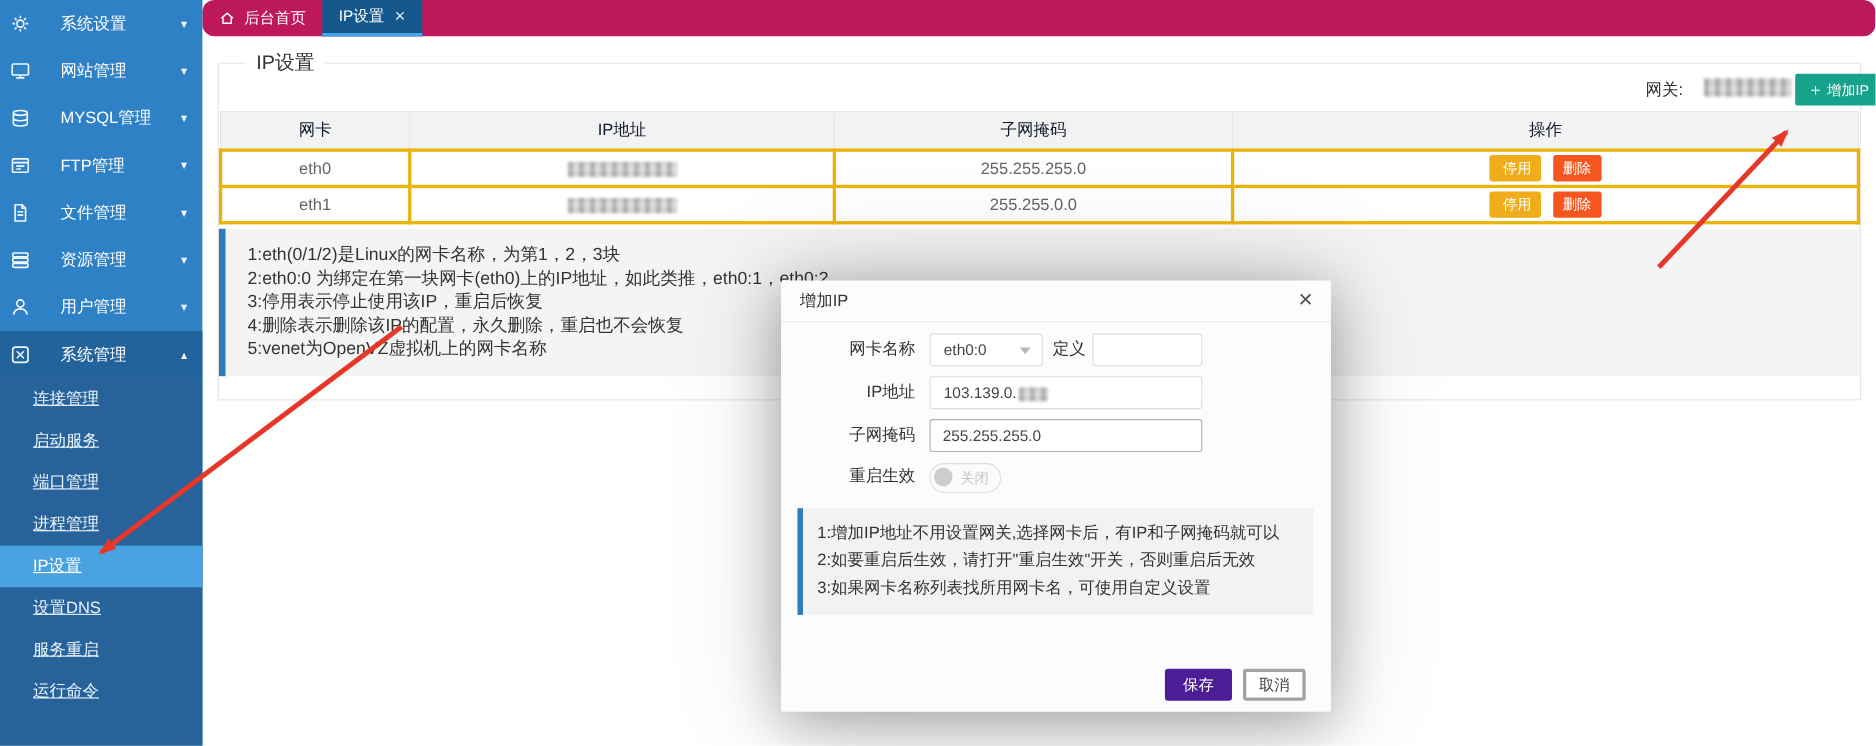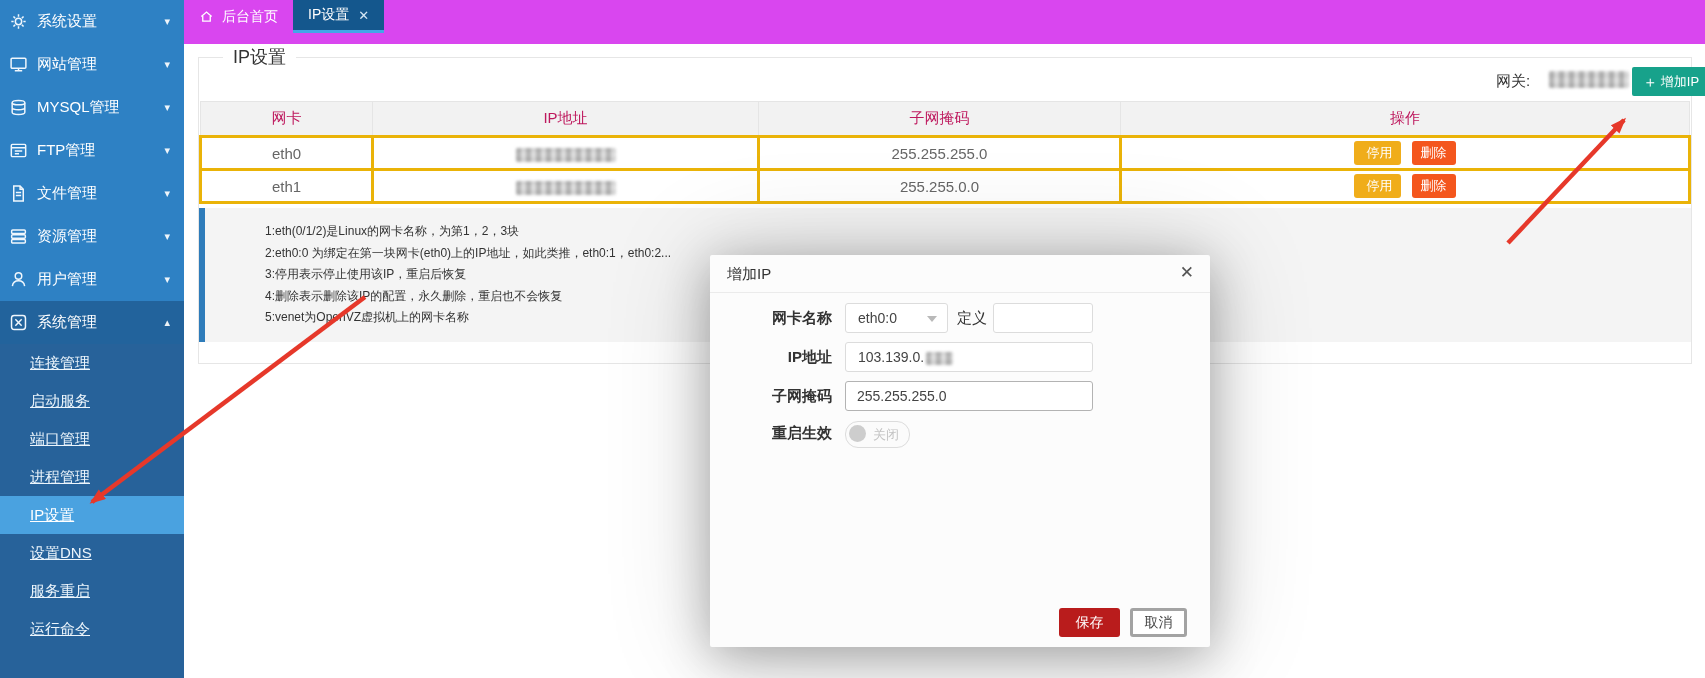--- a/index.html
+++ b/index.html
@@ -5,89 +5,89 @@
   html,body{margin:0;padding:0;}
   body{width:1705px;height:678px;overflow:hidden;position:relative;background:#fff;
        font-family:"Liberation Sans","DejaVu Sans",sans-serif;}
   .app{position:absolute;inset:0;}
 
   
   .sidebar{position:absolute;left:0;top:0;width:184px;height:678px;background:#2e81c4;z-index:5;}
   .side-item{height:43px;display:flex;align-items:center;padding:0 8px 0 9px;cursor:pointer;
              color:#fff;font-size:15px;}
   .side-item .ic{width:19px;height:19px;flex:0 0 19px;display:flex;align-items:center;}
-  .side-item .lbl{margin-left:9px;flex:1;white-space:nowrap;}
+  .side-item .lbl{margin-left:27px;flex:1;white-space:nowrap;}
   .side-item .caret{font-size:11px;color:rgba(255,255,255,.92);margin-right:6px;}
   .side-item.expanded{background:#22639c;}
   .submenu{position:absolute;top:344px;left:0;right:0;bottom:0;background:#27629a;}
   .sub-item{height:38px;line-height:38px;padding-left:30px;font-size:15px;color:#ecf5fc;cursor:pointer;text-decoration:underline;}
   .sub-item.active{background:#4aa2e0;color:#fff;}
 
   
-  .topbar{position:absolute;left:184px;right:0;top:0;height:44px;background:#d946ef;display:flex;z-index:4;}
+  .topbar{position:absolute;left:184px;right:0;top:0;height:33px;background:#be185d;display:flex;z-index:4;border-radius:11px;}
   .tab{display:flex;align-items:center;padding:0 15px;height:33px;box-sizing:border-box;
        color:#fff;font-size:14px;cursor:pointer;white-space:nowrap;}
   .tab .ic{margin-right:8px;display:flex;}
   .tab.active{background:#14578d;border-bottom:3px solid #42a6e8;}
   .tab .close{margin-left:9px;font-size:13px;color:#d6e7f5;}
 
   
   .content{position:absolute;left:184px;top:33px;right:0;bottom:0;background:#fff;}
   .panel{position:absolute;left:14px;top:24px;width:1492px;height:305px;border:1px solid #e6e6e6;}
   .legend{position:absolute;left:24px;top:-13px;background:#fff;padding:0 10px;font-size:18px;color:#333;}
 
   .gw-label{position:absolute;left:1297px;top:14px;font-size:15px;color:#333;}
   .gw-blur{position:absolute;left:1350px;top:13px;width:80px;height:17px;}
   .btn-add{position:absolute;left:1433px;top:9px;width:78px;height:29px;background:#17a28b;color:#fff;
            border:none;border-radius:2px;font-size:13px;cursor:pointer;display:flex;align-items:center;
            justify-content:center;gap:3px;}
   .btn-add .plus{font-size:15px;line-height:1;}
 
   table.iptable{position:absolute;left:0;top:43px;width:1492px;border-collapse:collapse;table-layout:fixed;}
-  .iptable th{height:31px;background:#f2f2f2;font-weight:normal;font-size:15px;color:#be185d;
+  .iptable th{height:31px;background:#f2f2f2;font-weight:normal;font-size:15px;color:#0f172a;
               border:1px solid #e5e5e5;}
   .iptable td{height:28px;text-align:center;font-size:15px;color:#666;border:3px solid #eab308;background:#fff;}
   .btn-mini{display:inline-block;padding:3px 9px;border-radius:3px;color:#fff;font-size:13px;cursor:pointer;}
   .btn-disable{background:#f0ad1a;margin-right:6px;padding-left:12px;}
   .btn-delete{background:#f4561d;}
 
   .notes{position:absolute;left:0;top:150px;width:1492px;height:134px;box-sizing:border-box;
          background:#f4f4f4;border-left:6px solid #2e7cba;padding:13px 10px 0 20px;}
-  .notes .nline{font-size:12px;color:#333;line-height:21.5px;white-space:nowrap;margin-left:40px;}
+  .notes .nline{font-size:16px;color:#333;line-height:21.5px;white-space:nowrap;}
 
   
   .blur{display:inline-block;border-radius:2px;
         background:repeating-linear-gradient(90deg,rgba(148,148,148,.6) 0 5px,rgba(214,214,214,.6) 5px 10px),
                    repeating-linear-gradient(0deg,#cfcfcf 0 5px,#ececec 5px 10px);
         filter:blur(1.6px);}
   .row-blur{width:100px;height:14px;vertical-align:middle;}
   .ip-blur{width:27px;height:13px;vertical-align:middle;margin-left:2px;}
 
   
   .modal{position:absolute;left:710px;top:255px;width:500px;height:392px;background:#fcfcfc;border-radius:2px;
          box-shadow:0 10px 50px rgba(0,0,0,.30),0 0 110px rgba(0,0,0,.16);z-index:20;}
   .modal-header{height:37px;line-height:37px;padding-left:17px;font-size:15px;color:#333;
                 border-bottom:1px solid #ebebeb;}
   .modal-close{position:absolute;right:16px;top:8px;font-size:17px;color:#555;cursor:pointer;line-height:20px;}
-  .m-label{position:absolute;left:0;width:122px;text-align:right;font-size:15px;color:#333;line-height:30px;font-weight:bold;}
+  .m-label{position:absolute;left:0;width:122px;text-align:right;font-size:15px;color:#333;line-height:30px;}
   .m-label2{position:absolute;left:247px;font-size:15px;color:#333;line-height:30px;}
   .fake-input,.real-input{position:absolute;height:30px;box-sizing:border-box;background:#fff;
         border:1px solid #dcdcdc;border-radius:3px;font-size:14px;color:#444;}
   .fake-input{line-height:28px;padding-left:12px;}
   .real-input{padding:0 11px;outline:none;}
   .sel-caret{position:absolute;right:10px;top:12px;width:0;height:0;border-left:5px solid transparent;
              border-right:5px solid transparent;border-top:6px solid #b9b9b9;}
   .toggle{position:absolute;left:135px;top:166px;width:63px;height:25px;border:1px solid #dcdcdc;
           border-radius:13px;background:#fbfbfb;cursor:pointer;}
   .knob{position:absolute;left:3px;top:3px;width:17px;height:17px;border-radius:50%;background:#cdcdcd;}
   .toggle-text{position:absolute;left:27px;top:0;line-height:25px;font-size:13px;color:#c3c3c3;}
   .m-notes{position:absolute;left:15px;top:207px;width:469px;height:97px;box-sizing:border-box;
            background:#f2f2f2;border-left:5px solid #2e7cba;padding:10px 8px 0 13px;}
   .m-notes .nline{font-size:15px;color:#333;line-height:25px;white-space:nowrap;}
-  .btn-save{position:absolute;left:349px;top:353px;width:61px;height:29px;background:#b91c1c;color:#fff;
+  .btn-save{position:absolute;left:349px;top:353px;width:61px;height:29px;background:#4c1d95;color:#fff;
             border:none;border-radius:3px;font-size:14px;cursor:pointer;}
   .btn-cancel{position:absolute;left:420px;top:353px;width:57px;height:29px;background:#fff;color:#444;
               border:3px solid #a3a3a3;border-radius:3px;font-size:14px;cursor:pointer;}
 
   .arrows{position:absolute;left:0;top:0;z-index:30;pointer-events:none;}
   svg.icon{display:block;}
 </style>
 </head>
 <body>
 
@@ -289,20 +289,25 @@
 
     <span class="m-label" style="top:126px">子网掩码</span>
     <input class="real-input" style="left: 135px; top: 126px; width: 248px; border-color: rgb(179, 179, 179);" value="255.255.255.0">
 
     <span class="m-label" style="top:163px">重启生效</span>
     <div class="toggle">
       <span class="knob"></span>
       <span class="toggle-text">关闭</span>
     </div>
 
+    <div class="m-notes">
+      <div class="nline">1:增加IP地址不用设置网关,选择网卡后，有IP和子网掩码就可以</div>
+      <div class="nline">2:如要重启后生效，请打开"重启生效"开关，否则重启后无效</div>
+      <div class="nline">3:如果网卡名称列表找所用网卡名，可使用自定义设置</div>
+    </div>
 
     <button class="btn-save">保存</button>
     <button class="btn-cancel">取消</button>
   </div>
 
   <svg class="arrows" width="1705" height="678">
     <defs>
       <marker id="ah" markerUnits="userSpaceOnUse" markerWidth="18" markerHeight="14" refX="13" refY="6" orient="auto">
         <polygon points="0 0, 16 6, 0 12" fill="#e6382a"></polygon>
       </marker>

